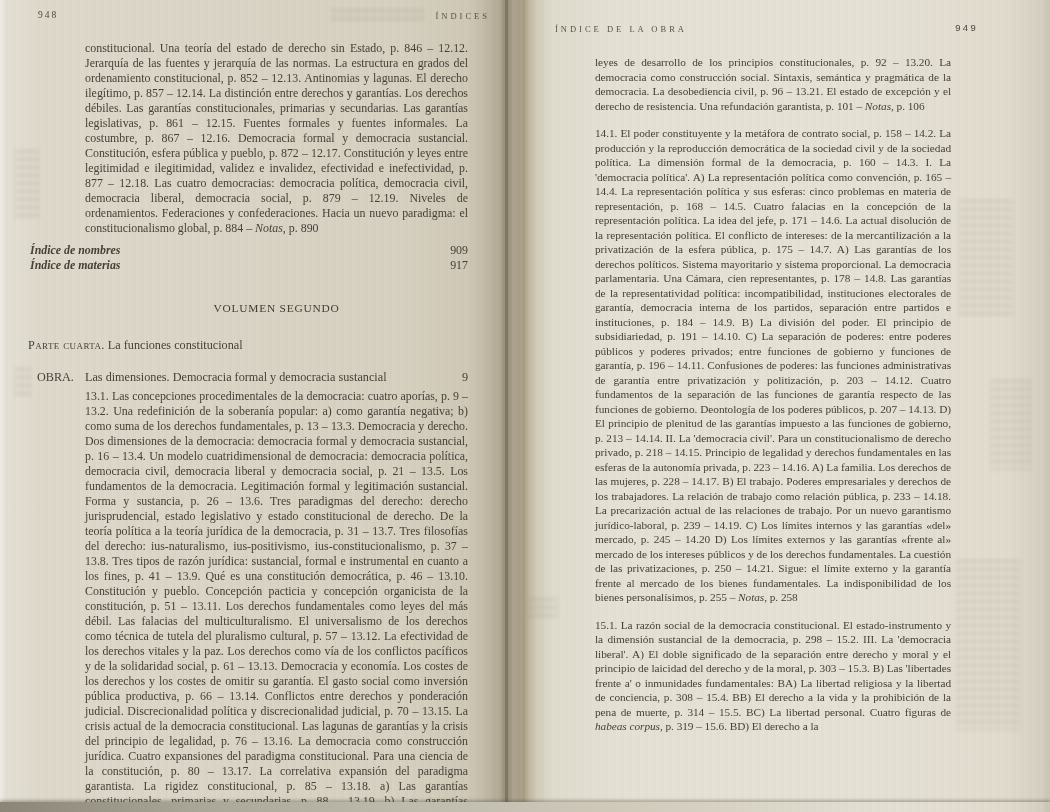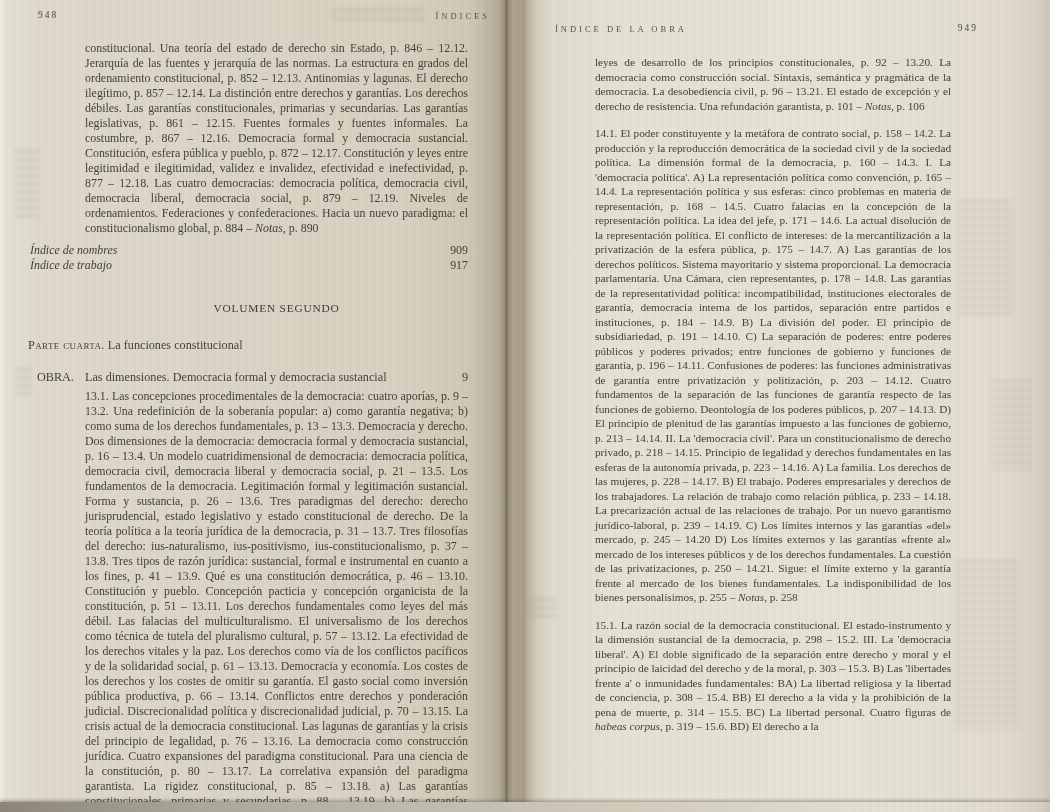--- a/index.html
+++ b/index.html
@@ -26,21 +26,21 @@
 
   
   .tb{position:absolute;font-size:11.9px;line-height:15px;}
   .tb-left{left:85px;top:41px;width:383px;}
   .tb-right{left:70px;top:55px;width:356px;font-size:11.3px;line-height:14.5px;letter-spacing:-.05px;}
   p.pg{margin:0;text-align:justify;}
   p.pg i{font-style:italic;}
 
   .index-rows{margin:7px 0 0 -55px;width:438px;}
   .index-row{display:flex;justify-content:space-between;line-height:15px;}
-  .idx-label{font-style:italic;}
+  .idx-label{font-style:italic;font-weight:bold;}
 
   .volume{margin-top:28px;text-align:center;letter-spacing:.8px;font-size:11.4px;color:#3f3b33;}
   .part{margin:22px 0 0 -57px;font-size:12.2px;}
   .part .sc{font-variant:small-caps;letter-spacing:.4px;}
 
   .chapter{position:relative;}
   .ch-head{position:relative;display:flex;align-items:flex-end;font-size:12.2px;line-height:15.5px;}
   .ch-num{position:absolute;top:0;}
   .tb-left .ch-num{left:-48px;}
   .tb-right .ch-num{left:-40px;}
@@ -69,21 +69,21 @@
 
     <div class="tb tb-left">
       <p class="pg"><span>constitucional. Una teoría del estado de derecho sin Estado, p. 846 – 12.12. Jerarquía de las fuentes y jerarquía de las normas. La estructura en grados del ordenamiento constitucional, p. 852 – 12.13. Antinomias y lagunas. El derecho ilegítimo, p. 857 – 12.14. La distinción entre derechos y garantías. Los derechos débiles. Las garantías constitucionales, primarias y secundarias. Las garantías legislativas, p. 861 – 12.15. Fuentes formales y fuentes informales. La costumbre, p. 867 – 12.16. Democracia formal y democracia sustancial. Constitución, esfera pública y pueblo, p. 872 – 12.17. Constitución y leyes entre legitimidad e ilegitimidad, validez e invalidez, efectividad e inefectividad, p. 877 – 12.18. Las cuatro democracias: democracia política, democracia civil, democracia liberal, democracia social, p. 879 – 12.19. Niveles de ordenamientos. Federaciones y confederaciones. Hacia un nuevo paradigma: el constitucionalismo global, p. 884 – </span><i>Notas</i><span>, p. 890</span></p>
 
       <div class="index-rows">
         <div class="index-row">
           <span class="idx-label">Índice de nombres</span>
           <span class="idx-page">909</span>
         </div>
         <div class="index-row">
-          <span class="idx-label">Índice de trabajo</span>
+          <span class="idx-label">Índice de materias</span>
           <span class="idx-page">917</span>
         </div>
       </div>
 
       <div class="volume">VOLUMEN SEGUNDO</div>
 
       <div class="part">
         <span class="sc">Parte cuarta.</span>
         <span>La funciones constitucional</span>
       </div>
@@ -94,21 +94,21 @@
           <span class="ch-title">Las dimensiones. Democracia formal y democracia sustancial</span>
           <span class="ch-page">9</span>
         </div>
         <p class="pg"><span>13.1. Las concepciones procedimentales de la democracia: cuatro aporías, p. 9 – 13.2. Una redefinición de la soberanía popular: a) como garantía negativa; b) como suma de los derechos fundamentales, p. 13 – 13.3. Democracia y derecho. Dos dimensiones de la democracia: democracia formal y democracia sustancial, p. 16 – 13.4. Un modelo cuatridimensional de democracia: democracia política, democracia civil, democracia liberal y democracia social, p. 21 – 13.5. Los fundamentos de la democracia. Legitimación formal y legitimación sustancial. Forma y sustancia, p. 26 – 13.6. Tres paradigmas del derecho: derecho jurisprudencial, estado legislativo y estado constitucional de derecho. De la teoría política a la teoría jurídica de la democracia, p. 31 – 13.7. Tres filosofías del derecho: ius-naturalismo, ius-positivismo, ius-constitucionalismo, p. 37 – 13.8. Tres tipos de razón jurídica: sustancial, formal e instrumental en cuanto a los fines, p. 41 – 13.9. Qué es una constitución democrática, p. 46 – 13.10. Constitución y pueblo. Concepción pacticia y concepción organicista de la constitución, p. 51 – 13.11. Los derechos fundamentales como leyes del más débil. Las falacias del multiculturalismo. El universalismo de los derechos como técnica de tutela del pluralismo cultural, p. 57 – 13.12. La efectividad de los derechos vitales y la paz. Los derechos como vía de los conflictos pacíficos y de la solidaridad social, p. 61 – 13.13. Democracia y economía. Los costes de los derechos y los costes de omitir su garantía. El gasto social como inversión pública productiva, p. 66 – 13.14. Conflictos entre derechos y ponderación judicial. Discrecionalidad política y discrecionalidad judicial, p. 70 – 13.15. La crisis actual de la democracia constitucional. Las lagunas de garantías y la crisis del principio de legalidad, p. 76 – 13.16. La democracia como construcción jurídica. Cuatro expansiones del paradigma constitucional. Para una ciencia de la constitución, p. 80 – 13.17. La correlativa expansión del paradigma garantista. La rigidez constitucional, p. 85 – 13.18. a) Las garantías constitucionales, primarias y secundarias, p. 88 – 13.19. b) Las garantías legislativas y las</span></p>
       </div>
     </div>
   </div>
 
   <div class="page page-right">
     <span class="runhead" style="left:30px;top:24px;">ÍNDICE DE LA OBRA</span>
-    <span class="folio" style="right:72px;top:23px;">949</span>
+    <span class="folio" style="right:72px;top:23px;font-family:Liberation Mono, monospace;">949</span>
 
     <div class="tb tb-right">
       <p class="pg"><span>leyes de desarrollo de los principios constitucionales, p. 92 – 13.20. La democracia como construcción social. Sintaxis, semántica y pragmática de la democracia. La desobediencia civil, p. 96 – 13.21. El estado de excepción y el derecho de resistencia. Una refundación garantista, p. 101 – </span><i>Notas</i><span>, p. 106</span></p>
 
       <div class="chapter">
         <p class="pg"><span>14.1. El poder constituyente y la metáfora de contrato social, p. 158 – 14.2. La producción y la reproducción democrática de la sociedad civil y de la sociedad política. La dimensión formal de la democracia, p. 160 – 14.3. I. La 'democracia política'. A) La representación política como convención, p. 165 – 14.4. La representación política y sus esferas: cinco problemas en materia de representación, p. 168 – 14.5. Cuatro falacias en la concepción de la representación política. La idea del jefe, p. 171 – 14.6. La actual disolución de la representación política. El conflicto de intereses: de la mercantilización a la privatización de la esfera pública, p. 175 – 14.7. A) Las garantías de los derechos políticos. Sistema mayoritario y sistema proporcional. La democracia parlamentaria. Una Cámara, cien representantes, p. 178 – 14.8. Las garantías de la representatividad política: incompatibilidad, instituciones electorales de garantía, democracia interna de los partidos, separación entre partidos e instituciones, p. 184 – 14.9. B) La división del poder. El principio de subsidiariedad, p. 191 – 14.10. C) La separación de poderes: entre poderes públicos y poderes privados; entre funciones de gobierno y funciones de garantía, p. 196 – 14.11. Confusiones de poderes: las funciones administrativas de garantía entre privatización y politización, p. 203 – 14.12. Cuatro fundamentos de la separación de las funciones de garantía respecto de las funciones de gobierno. Deontología de los poderes públicos, p. 207 – 14.13. D) El principio de plenitud de las garantías impuesto a las funciones de gobierno, p. 213 – 14.14. II. La 'democracia civil'. Para un constitucionalismo de derecho privado, p. 218 – 14.15. Principio de legalidad y derechos fundamentales en las esferas de la autonomía privada, p. 223 – 14.16. A) La familia. Los derechos de las mujeres, p. 228 – 14.17. B) El trabajo. Poderes empresariales y derechos de los trabajadores. La relación de trabajo como relación pública, p. 233 – 14.18. La precarización actual de las relaciones de trabajo. Por un nuevo garantismo jurídico-laboral, p. 239 – 14.19. C) Los límites internos y las garantías «del» mercado, p. 245 – 14.20 D) Los límites externos y las garantías «frente al» mercado de los intereses públicos y de los derechos fundamentales. La cuestión de las privatizaciones, p. 250 – 14.21. Sigue: el límite externo y la garantía frente al mercado de los bienes fundamentales. La indisponibilidad de los bienes personalísimos, p. 255 – </span><i>Notas</i><span>, p. 258</span></p>
       </div>
 
       <div class="chapter">
         <p class="pg"><span>15.1. La razón social de la democracia constitucional. El estado-instrumento y la dimensión sustancial de la democracia, p. 298 – 15.2. III. La 'democracia liberal'. A) El doble significado de la separación entre derecho y moral y el principio de laicidad del derecho y de la moral, p. 303 – 15.3. B) Las 'libertades frente a' o inmunidades fundamentales: BA) La libertad religiosa y la libertad de conciencia, p. 308 – 15.4. BB) El derecho a la vida y la prohibición de la pena de muerte, p. 314 – 15.5. BC) La libertad personal. Cuatro figuras de </span><i>habeas corpus</i><span>, p. 319 – 15.6. BD) El derecho a la</span></p>

